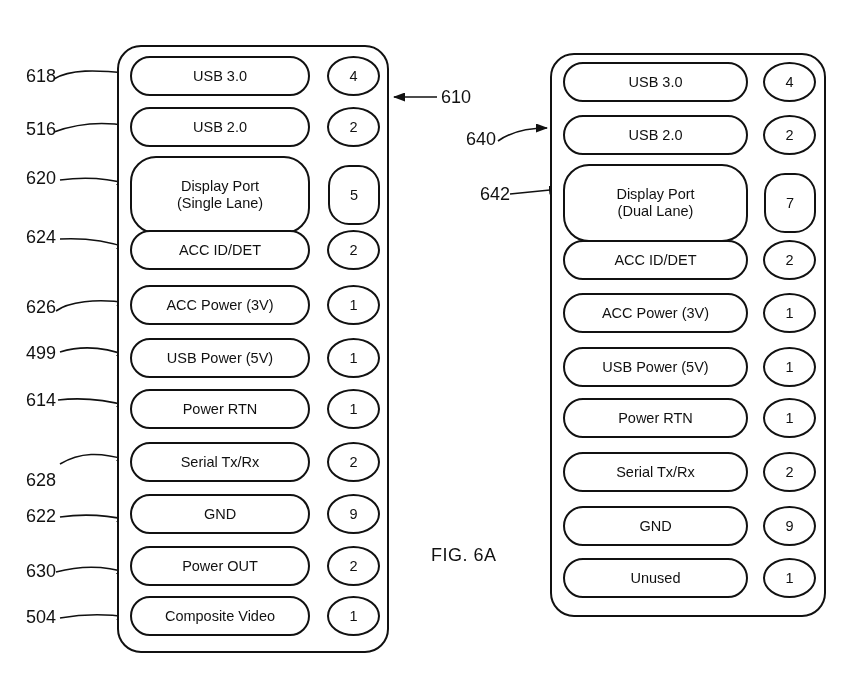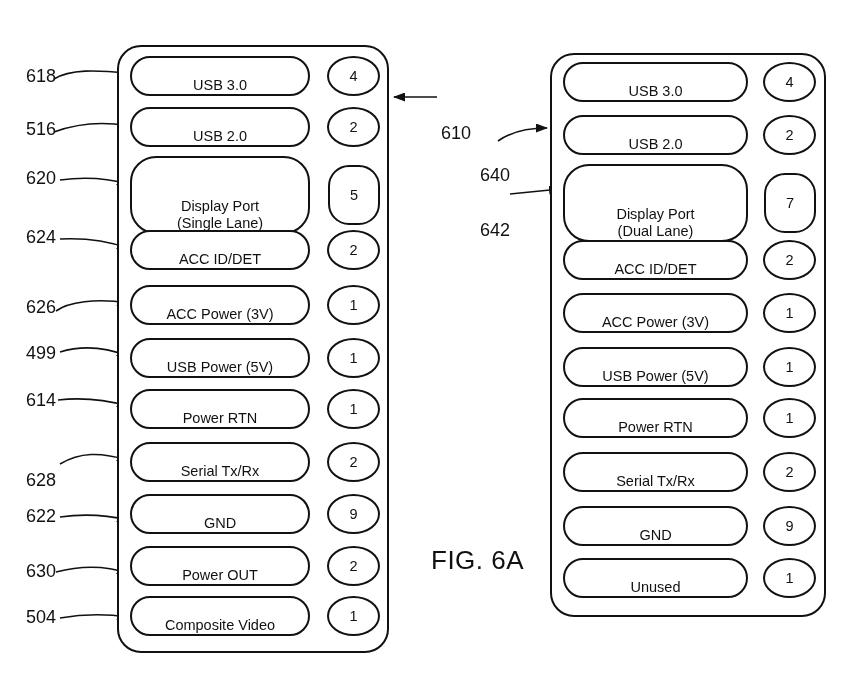--- a/index.html
+++ b/index.html
@@ -54,21 +54,21 @@
   }
   .connector-left .row { left: 11px; width: 250px; }
   .connector-right .row { left: 11px; width: 253px; }
   .pill {
     border: 2.6px solid #111111;
     border-radius: 20px;
     height: 40px;
     display: flex;
     flex-direction: column;
     align-items: center;
-    justify-content: flex-end;
+    justify-content: center;
     box-sizing: border-box;
     background: #ffffff;
     font-size: 14.5px;
     line-height: 17px;
     text-align: center;
   }
   .connector-left .pill { width: 180px; }
   .connector-right .pill { width: 185px; }
   .pill.tall {
     height: 78px;
@@ -92,26 +92,26 @@
     border-radius: 21px;
   }
   .ref-label {
     position: absolute;
     font-size: 18px;
     line-height: 16px;
     width: 40px;
     text-align: right;
     white-space: nowrap;
   }
-  .ref-label.free { width: auto; text-align: left; margin-top: 36px; }
+  .ref-label.free { width: auto; text-align: left; }
   .fig-caption {
     position: absolute;
     left: 431px;
     top: 545px;
-    font-size: 26px;
+    font-size: 18px;
     letter-spacing: 0.5px;
   }
 </style>
 </head>
 <body>
 
 <div class="canvas">
 
   <svg class="arrows-layer" width="855" height="699" viewBox="0 0 855 699">
     <defs>
@@ -317,18 +317,18 @@
   <div class="ref-label" style="left:16px; top:229px">624</div>
   <div class="ref-label" style="left:16px; top:299px">626</div>
   <div class="ref-label" style="left:16px; top:345px">499</div>
   <div class="ref-label" style="left:16px; top:392px">614</div>
   <div class="ref-label" style="left:16px; top:472px">628</div>
   <div class="ref-label" style="left:16px; top:508px">622</div>
   <div class="ref-label" style="left:16px; top:563px">630</div>
   <div class="ref-label" style="left:16px; top:609px">504</div>
 
   <div class="ref-label free" style="left:441px; top:89px">610</div>
-  <div class="ref-label free" style="left:480px; top:131px">640</div>
+  <div class="ref-label free" style="left:466px; top:131px">640</div>
   <div class="ref-label free" style="left:480px; top:186px">642</div>
 
   <div class="fig-caption">FIG. 6A</div>
 
 </div>
 
 </body></html>

